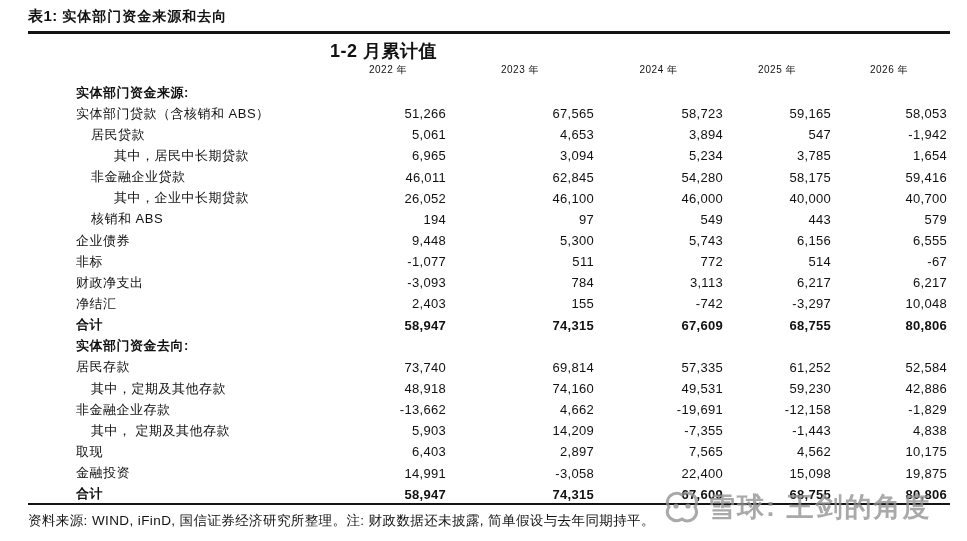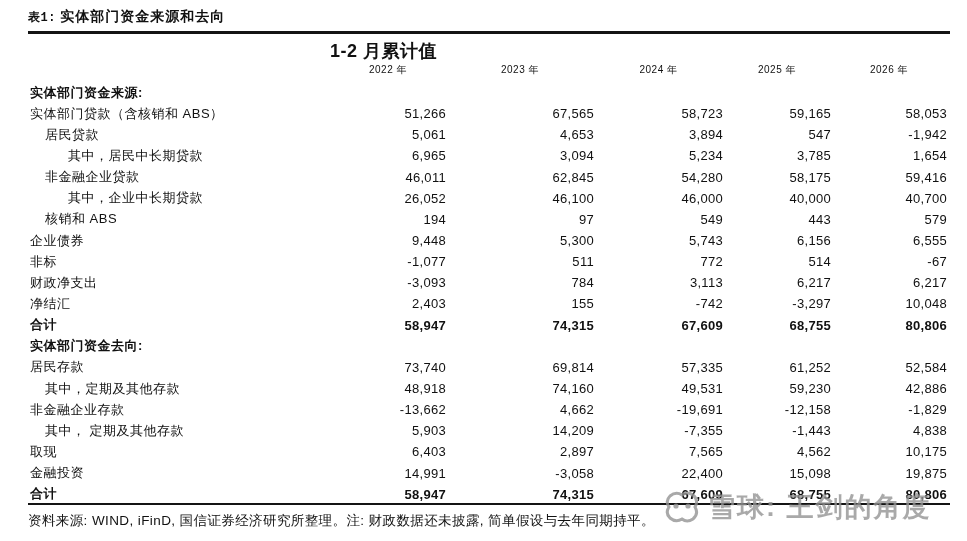--- a/index.html
+++ b/index.html
@@ -6,21 +6,21 @@
   html, body { background: #ffffff; }
   body {
     width: 967px; height: 541px;
     font-family: "Liberation Sans", "DejaVu Sans", sans-serif;
     color: #111111;
     overflow: hidden;
   }
   .page { position: relative; width: 967px; height: 541px; background: #ffffff; }
 
   .title { position: absolute; left: 28px; top: 7px; white-space: nowrap; }
-  .title-prefix { font-size: 12px; font-weight: bold; letter-spacing: 0.5px; font-family: Liberation Mono, monospace; }
+  .title-prefix { font-size: 15px; font-weight: bold; letter-spacing: 0.5px; }
   .title-main { font-size: 14px; font-weight: bold; letter-spacing: 1px; text-align: center; }
 
   .rule { position: absolute; left: 28px; width: 922px; background: #141414; }
   .top-rule { top: 31px; height: 3px; }
   .bottom-rule { top: 503px; height: 2px; }
 
   .table { position: absolute; left: 28px; top: 36px; width: 922px; }
 
   .group-header {
     margin-left: 302px; width: 617px;
@@ -33,21 +33,21 @@
   .row {
     display: grid;
     grid-template-columns: 302px 116px 148px 129px 108px 116px;
     align-items: center;
     height: 21.15px;
     font-size: 13px;
   }
   .year-row { height: 24px; font-size: 10px; }
   .year-cell { text-align: center; letter-spacing: 0.5px; }
 
-  .cell-label { white-space: nowrap; letter-spacing: 0.5px; }
+  .cell-label { white-space: nowrap; letter-spacing: 0.5px; margin-left: 46px; }
   .cell-value { text-align: right; white-space: nowrap; letter-spacing: 0.3px; }
   .indent-0 { padding-left: 2px; }
   .indent-1 { padding-left: 17px; }
   .indent-2 { padding-left: 40px; }
   .bold { font-weight: bold; }
 
   .footer {
     position: absolute; left: 28px; top: 512px;
     font-size: 13.5px; letter-spacing: 0.4px;
     white-space: nowrap;

